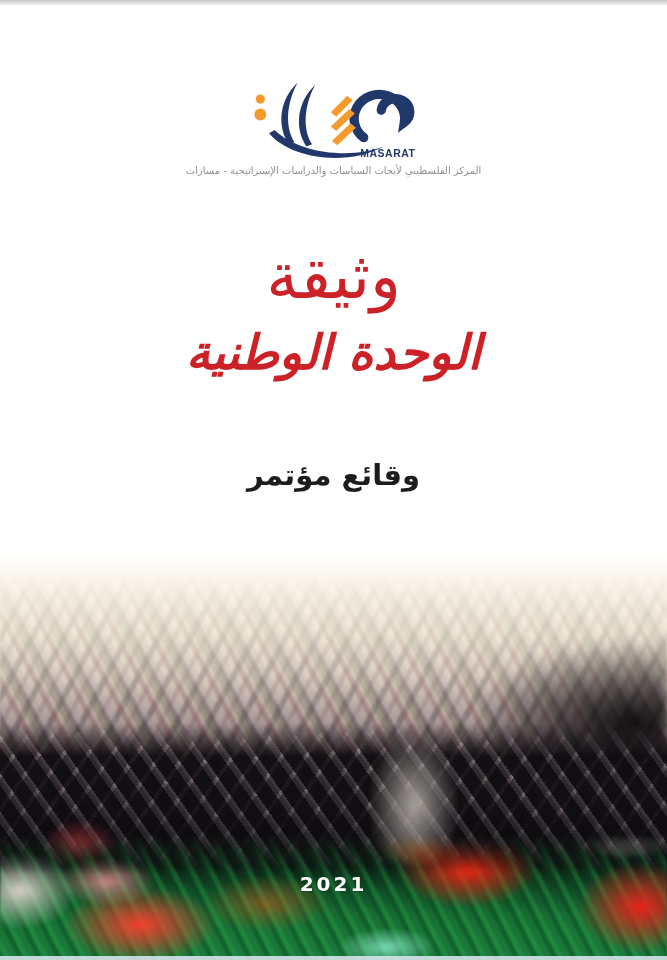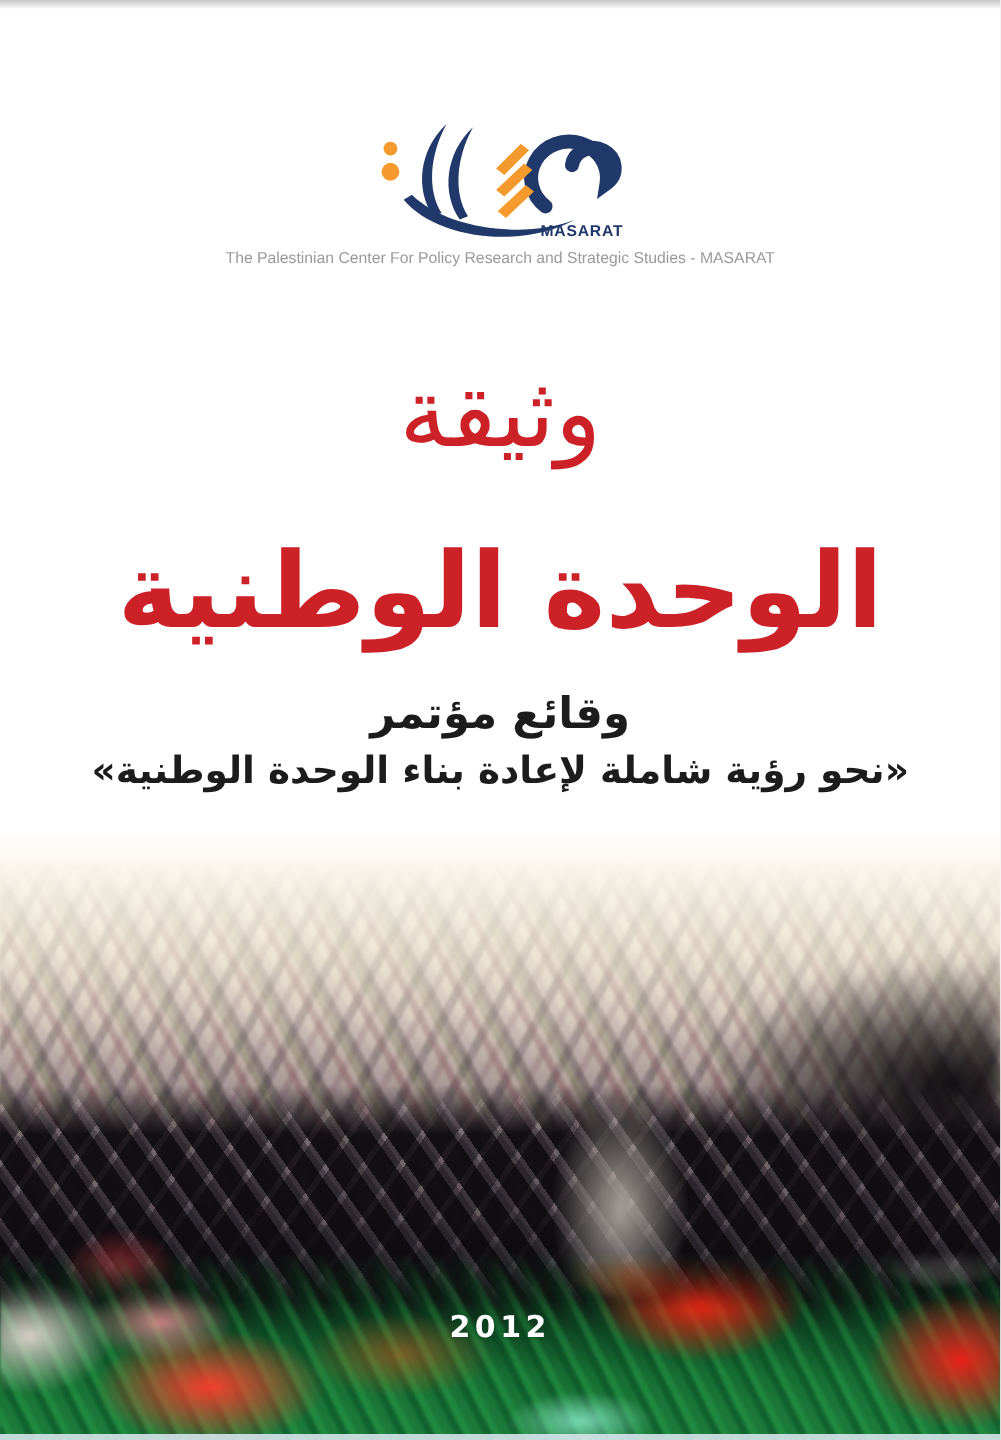--- a/index.html
+++ b/index.html
@@ -28,23 +28,24 @@
     font-family:"Liberation Sans", sans-serif;
   }
 
   
   .title-1 {
     position:absolute; top:238px; left:0; width:100%; text-align:center;
     direction:rtl; font-weight:normal; font-size:64px; line-height:1.2;
     color:var(--title-red,#cd2128);
   }
   .title-2 {
-    position:absolute; top:352px; left:0; width:100%; text-align:center;
-    direction:rtl; font-weight:bold; font-size:70px; line-height:1.2;
+    position:absolute; top:324px; left:0; width:100%; text-align:center;
+    direction:rtl; font-weight:bold; font-size:48px; line-height:1.2;
     color:var(--title-red,#cd2128);
+    font-style:italic;
   }
   .subtitle-1 {
     position:absolute; top:458px; left:0; width:100%; text-align:center;
     direction:rtl; font-weight:bold; font-size:29px; color:#1c1c1c;
   }
   .subtitle-2 {
     position:absolute; top:499px; left:0; width:100%; text-align:center;
     direction:rtl; font-weight:bold; font-size:25px; color:#1c1c1c;
   }
 
@@ -139,32 +140,31 @@
       <path d="M26,52 C46,76 98,82 130,64 C100,76 52,70 31,49 Z" fill="#21386b"></path>
 
       <path d="M112,56 A23,22 0 1 1 149,42 A13,12 0 1 0 128,31" fill="none" stroke="#21386b" stroke-width="8.5" stroke-linecap="round"></path>
 
       <path d="M82,33 L97,18 L102,22 L87,37 Z" fill="#f59b2e"></path>
       <path d="M82,46 L99,30 L104,34 L87,50 Z" fill="#f59b2e"></path>
       <path d="M83,59 L100,43 L105,47 L88,63 Z" fill="#f59b2e"></path>
 
       <text class="masarat-wordmark" x="134" y="74" font-size="9.5" fill="#21386b" text-anchor="middle" letter-spacing="0.5">MASARAT</text>
     </svg>
-    <div class="org-line-en">The Palestinian Center For Policy Research and Strategic Studies - MASARAT</div>
+    <div class="org-line-ar">المركز الفلسطيني لأبحاث السياسات والدراسات الإستراتيجية - مسارات</div>
   </header>
 
   <h1 class="title-1">وثيقة</h1>
   <h1 class="title-2">الوحدة الوطنية</h1>
 
   <p class="subtitle-1">وقائع مؤتمر</p>
-  <p class="subtitle-2">«نحو رؤية شاملة لإعادة بناء الوحدة الوطنية»</p>
 
   <div class="artwork">
     <div class="art-base"></div>
     <div class="art-streaks"></div>
     <div class="art-dark-right"></div>
     <div class="art-zigzag"></div>
     <div class="art-green"></div>
-    <div class="year-label">2012</div>
+    <div class="year-label">2021</div>
     <div class="art-bottom-edge"></div>
   </div>
 
 </div>
 
 </body></html>

